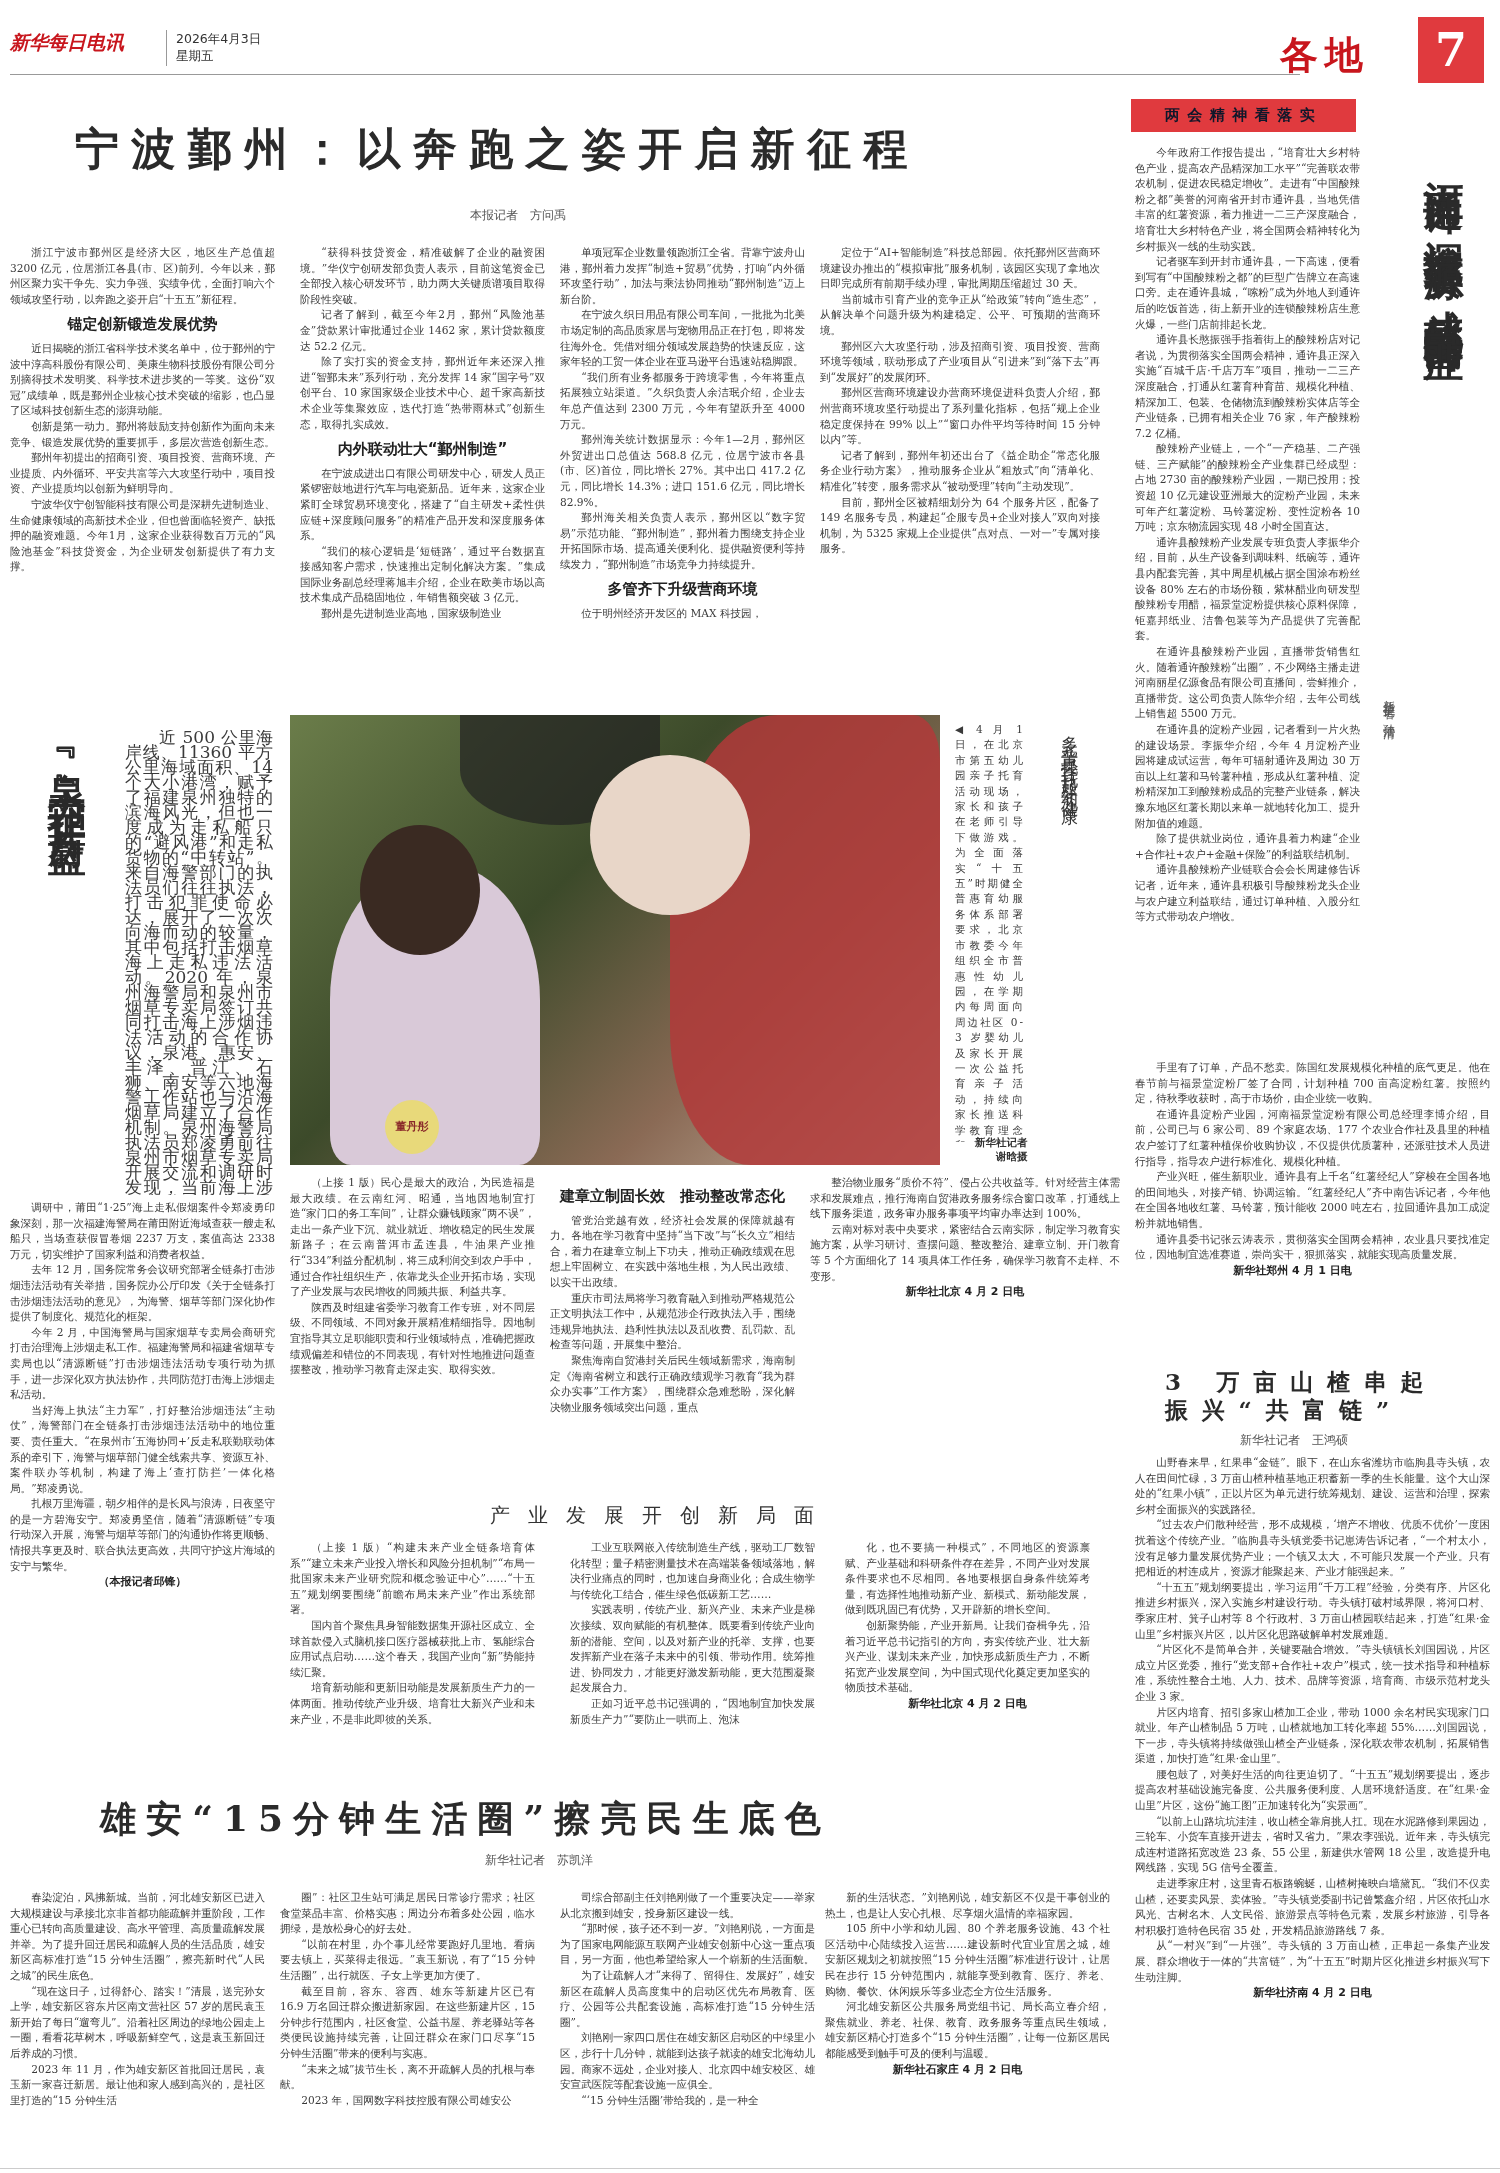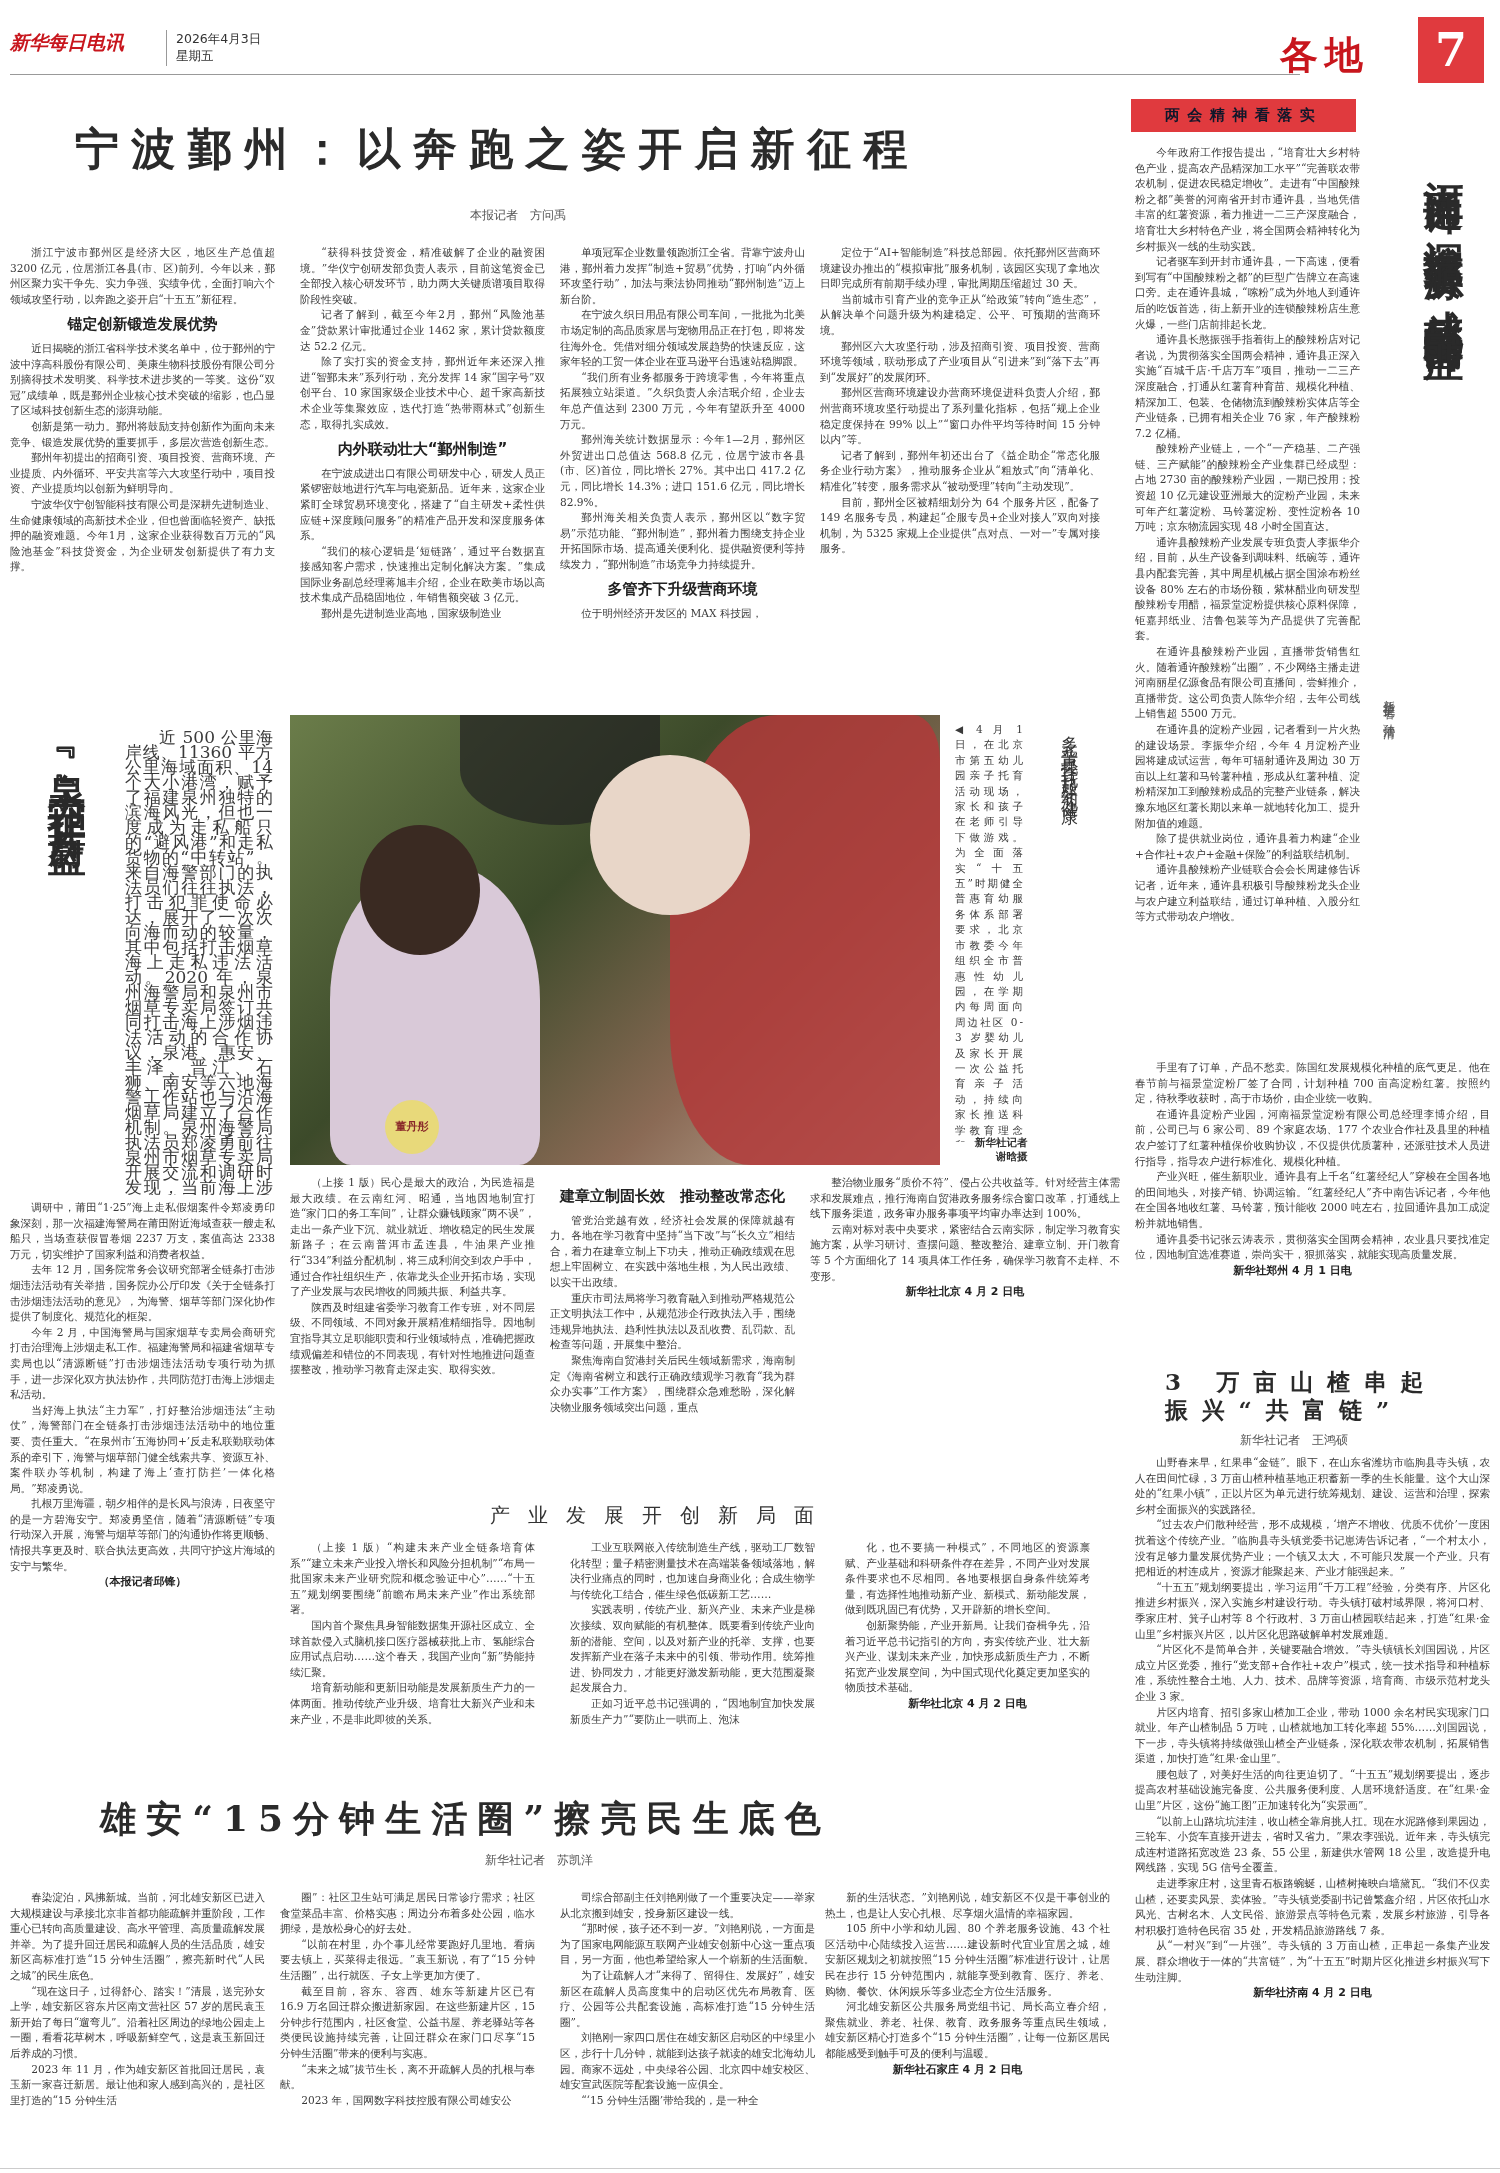--- a/index.html
+++ b/index.html
@@ -207,21 +207,21 @@
     <p>圈”：社区卫生站可满足居民日常诊疗需求；社区食堂菜品丰富、价格实惠；周边分布着多处公园，临水拥绿，是放松身心的好去处。</p>
     <p>“以前在村里，办个事儿经常要跑好几里地。看病要去镇上，买菜得走很远。”袁玉新说，有了“15 分钟生活圈”，出行就医、子女上学更加方便了。</p>
     <p>截至目前，容东、容西、雄东等新建片区已有 16.9 万名回迁群众搬进新家园。在这些新建片区，15 分钟步行范围内，社区食堂、公益书屋、养老驿站等各类便民设施持续完善，让回迁群众在家门口尽享“15 分钟生活圈”带来的便利与实惠。</p>
     <p>“未来之城”拔节生长，离不开疏解人员的扎根与奉献。</p>
     <p>2023 年，国网数字科技控股有限公司雄安公</p>
   </div>
   <div class="col" style="left:560px;top:1890px;width:255px;height:270px;">
     <p>司综合部副主任刘艳刚做了一个重要决定——举家从北京搬到雄安，投身新区建设一线。</p>
     <p>“那时候，孩子还不到一岁。”刘艳刚说，一方面是为了国家电网能源互联网产业雄安创新中心这一重点项目，另一方面，他也希望给家人一个崭新的生活面貌。</p>
     <p>为了让疏解人才“来得了、留得住、发展好”，雄安新区在疏解人员高度集中的启动区优先布局教育、医疗、公园等公共配套设施，高标准打造“15 分钟生活圈”。</p>
-    <p>刘艳刚一家四口居住在雄安新区启动区的中绿里小区，步行十几分钟，就能到达孩子就读的雄安北海幼儿园。商家不远处，中央绿谷公园、北京四中雄安校区、雄安宣武医院等配套设施一应俱全。</p>
+    <p>刘艳刚一家四口居住在雄安新区启动区的中绿里小区，步行十几分钟，就能到达孩子就读的雄安北海幼儿园。商家不远处，企业对接人、北京四中雄安校区、雄安宣武医院等配套设施一应俱全。</p>
     <p>“‘15 分钟生活圈’带给我的，是一种全</p>
   </div>
   <div class="col" style="left:825px;top:1890px;width:285px;height:270px;">
     <p>新的生活状态。”刘艳刚说，雄安新区不仅是干事创业的热土，也是让人安心扎根、尽享烟火温情的幸福家园。</p>
     <p>105 所中小学和幼儿园、80 个养老服务设施、43 个社区活动中心陆续投入运营……建设新时代宜业宜居之城，雄安新区规划之初就按照“15 分钟生活圈”标准进行设计，让居民在步行 15 分钟范围内，就能享受到教育、医疗、养老、购物、餐饮、休闲娱乐等多业态全方位生活服务。</p>
     <p>河北雄安新区公共服务局党组书记、局长高立春介绍，聚焦就业、养老、社保、教育、政务服务等重点民生领域，雄安新区精心打造多个“15 分钟生活圈”，让每一位新区居民都能感受到触手可及的便利与温暖。</p>
     <div class="dateline" style="padding-right:20px;">新华社石家庄 4 月 2 日电</div>
   </div>
 </section>
 

